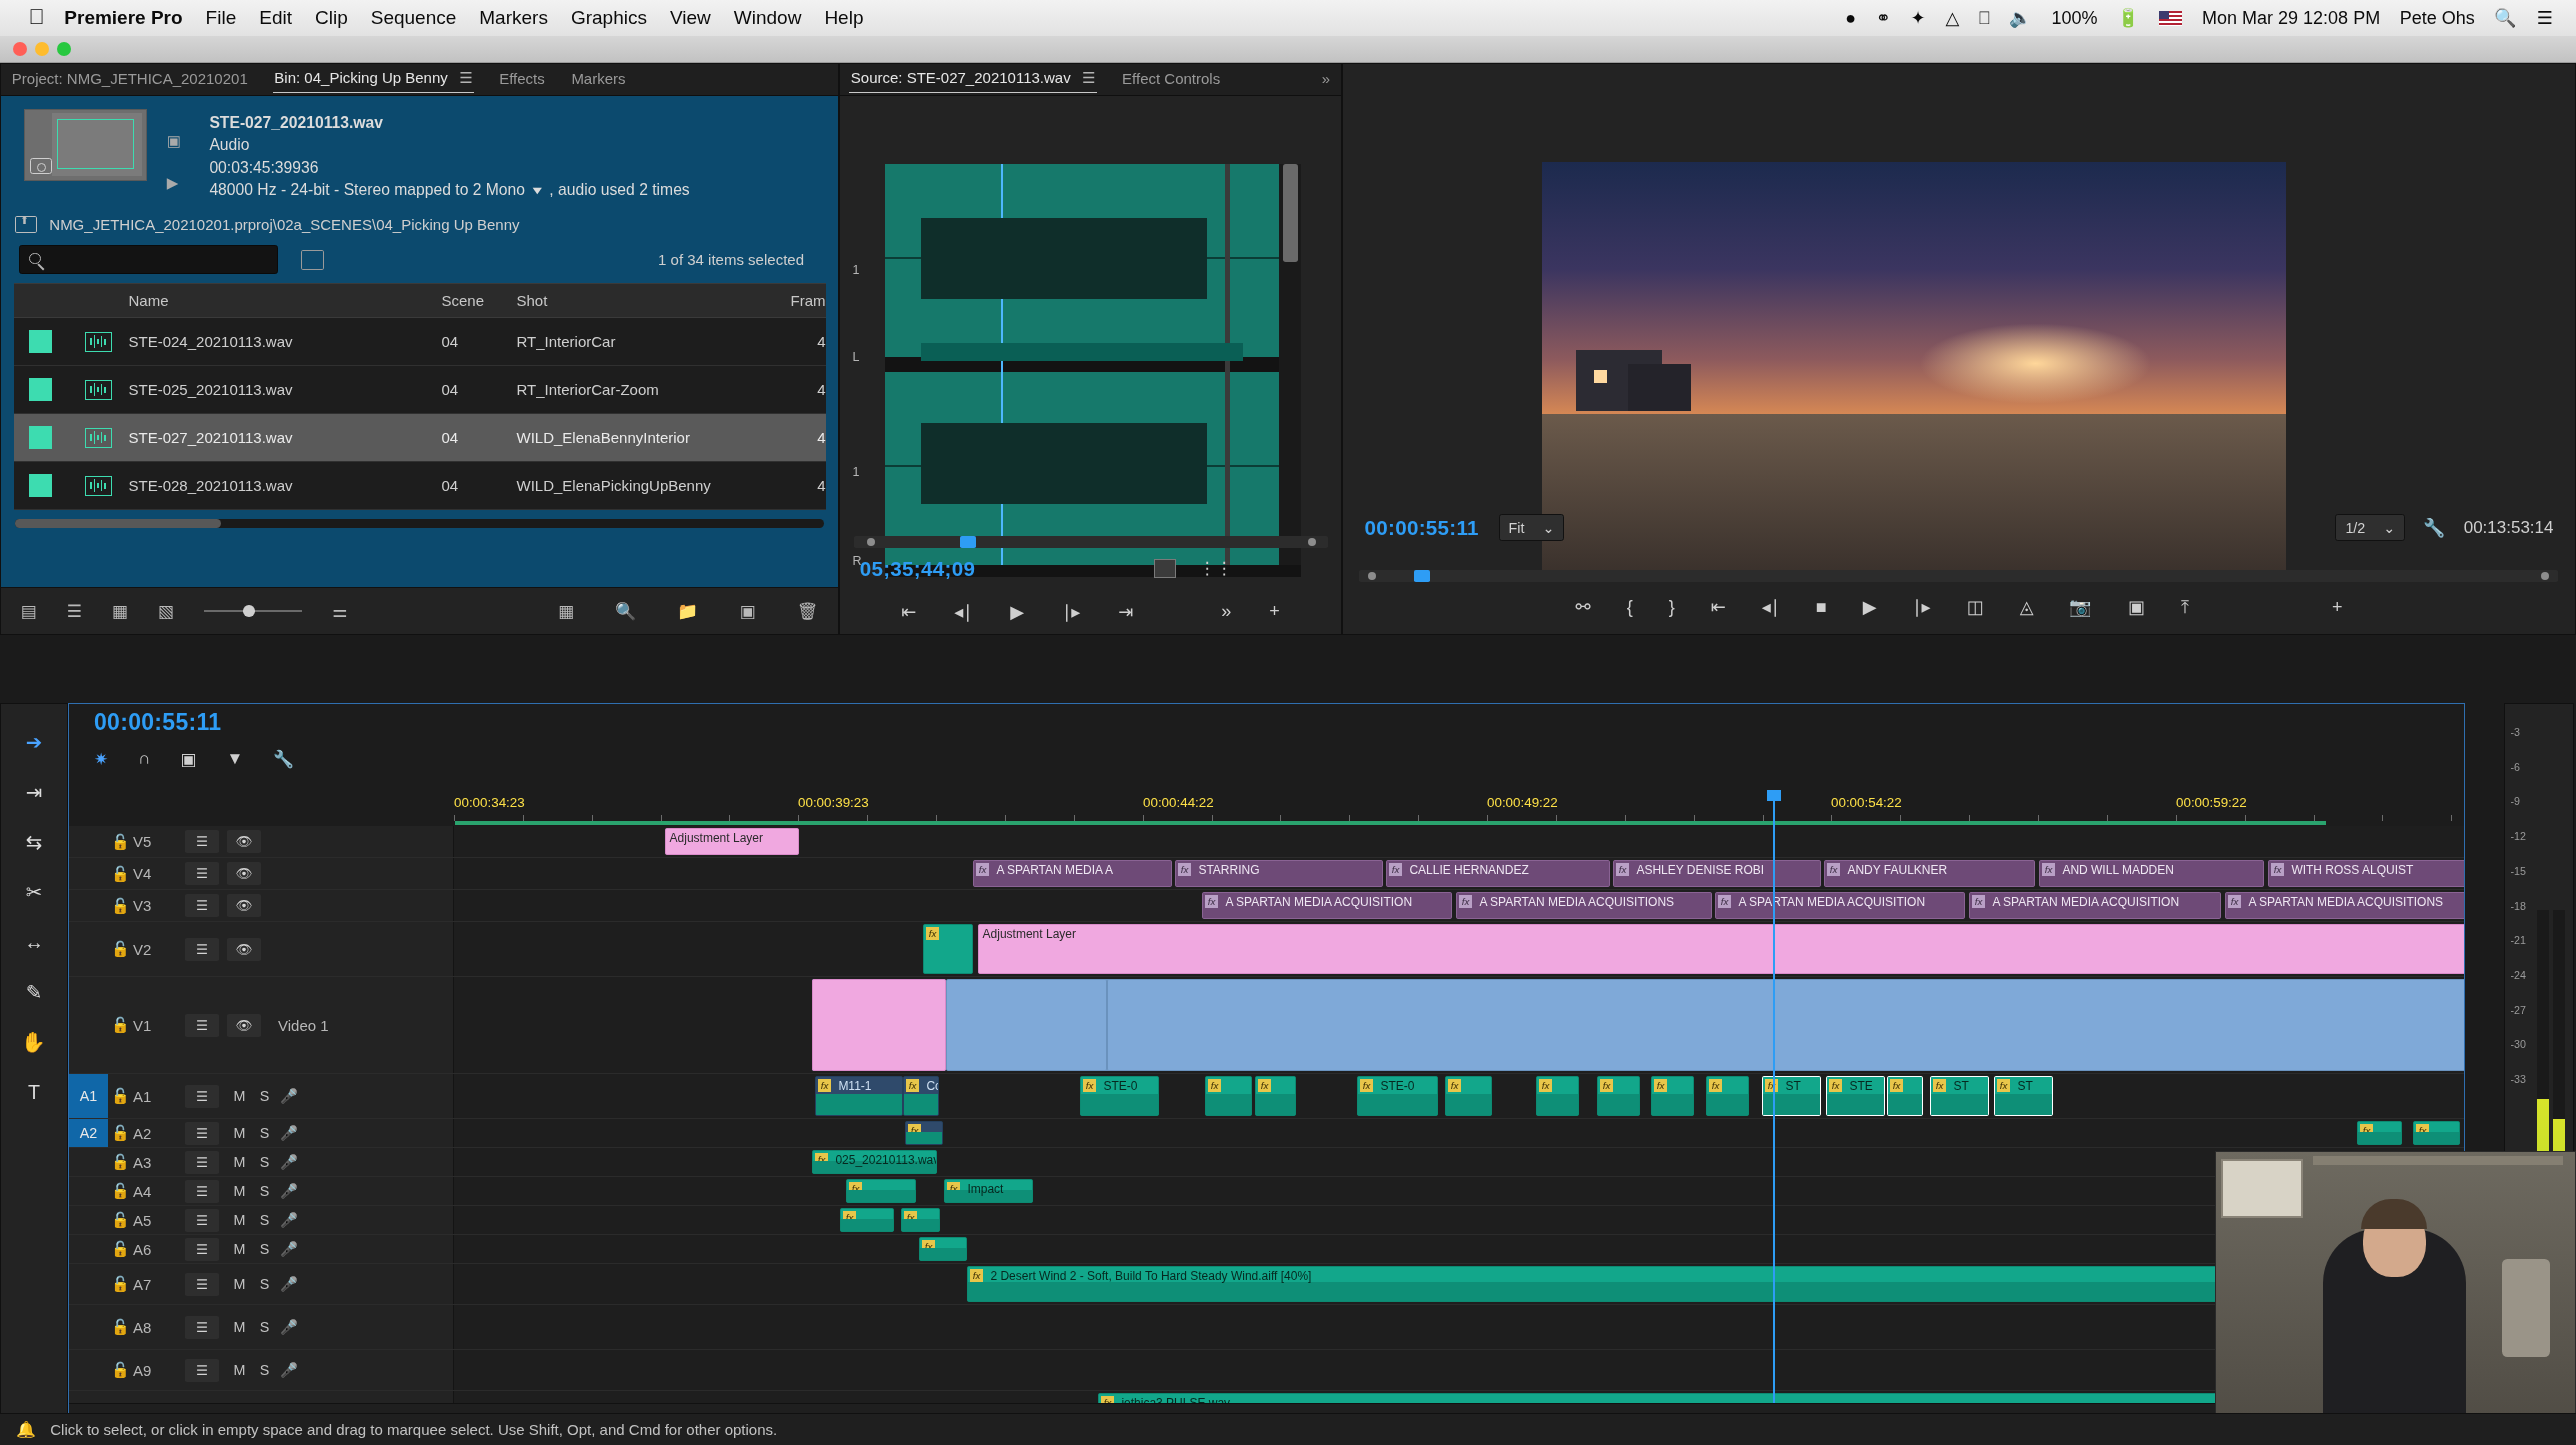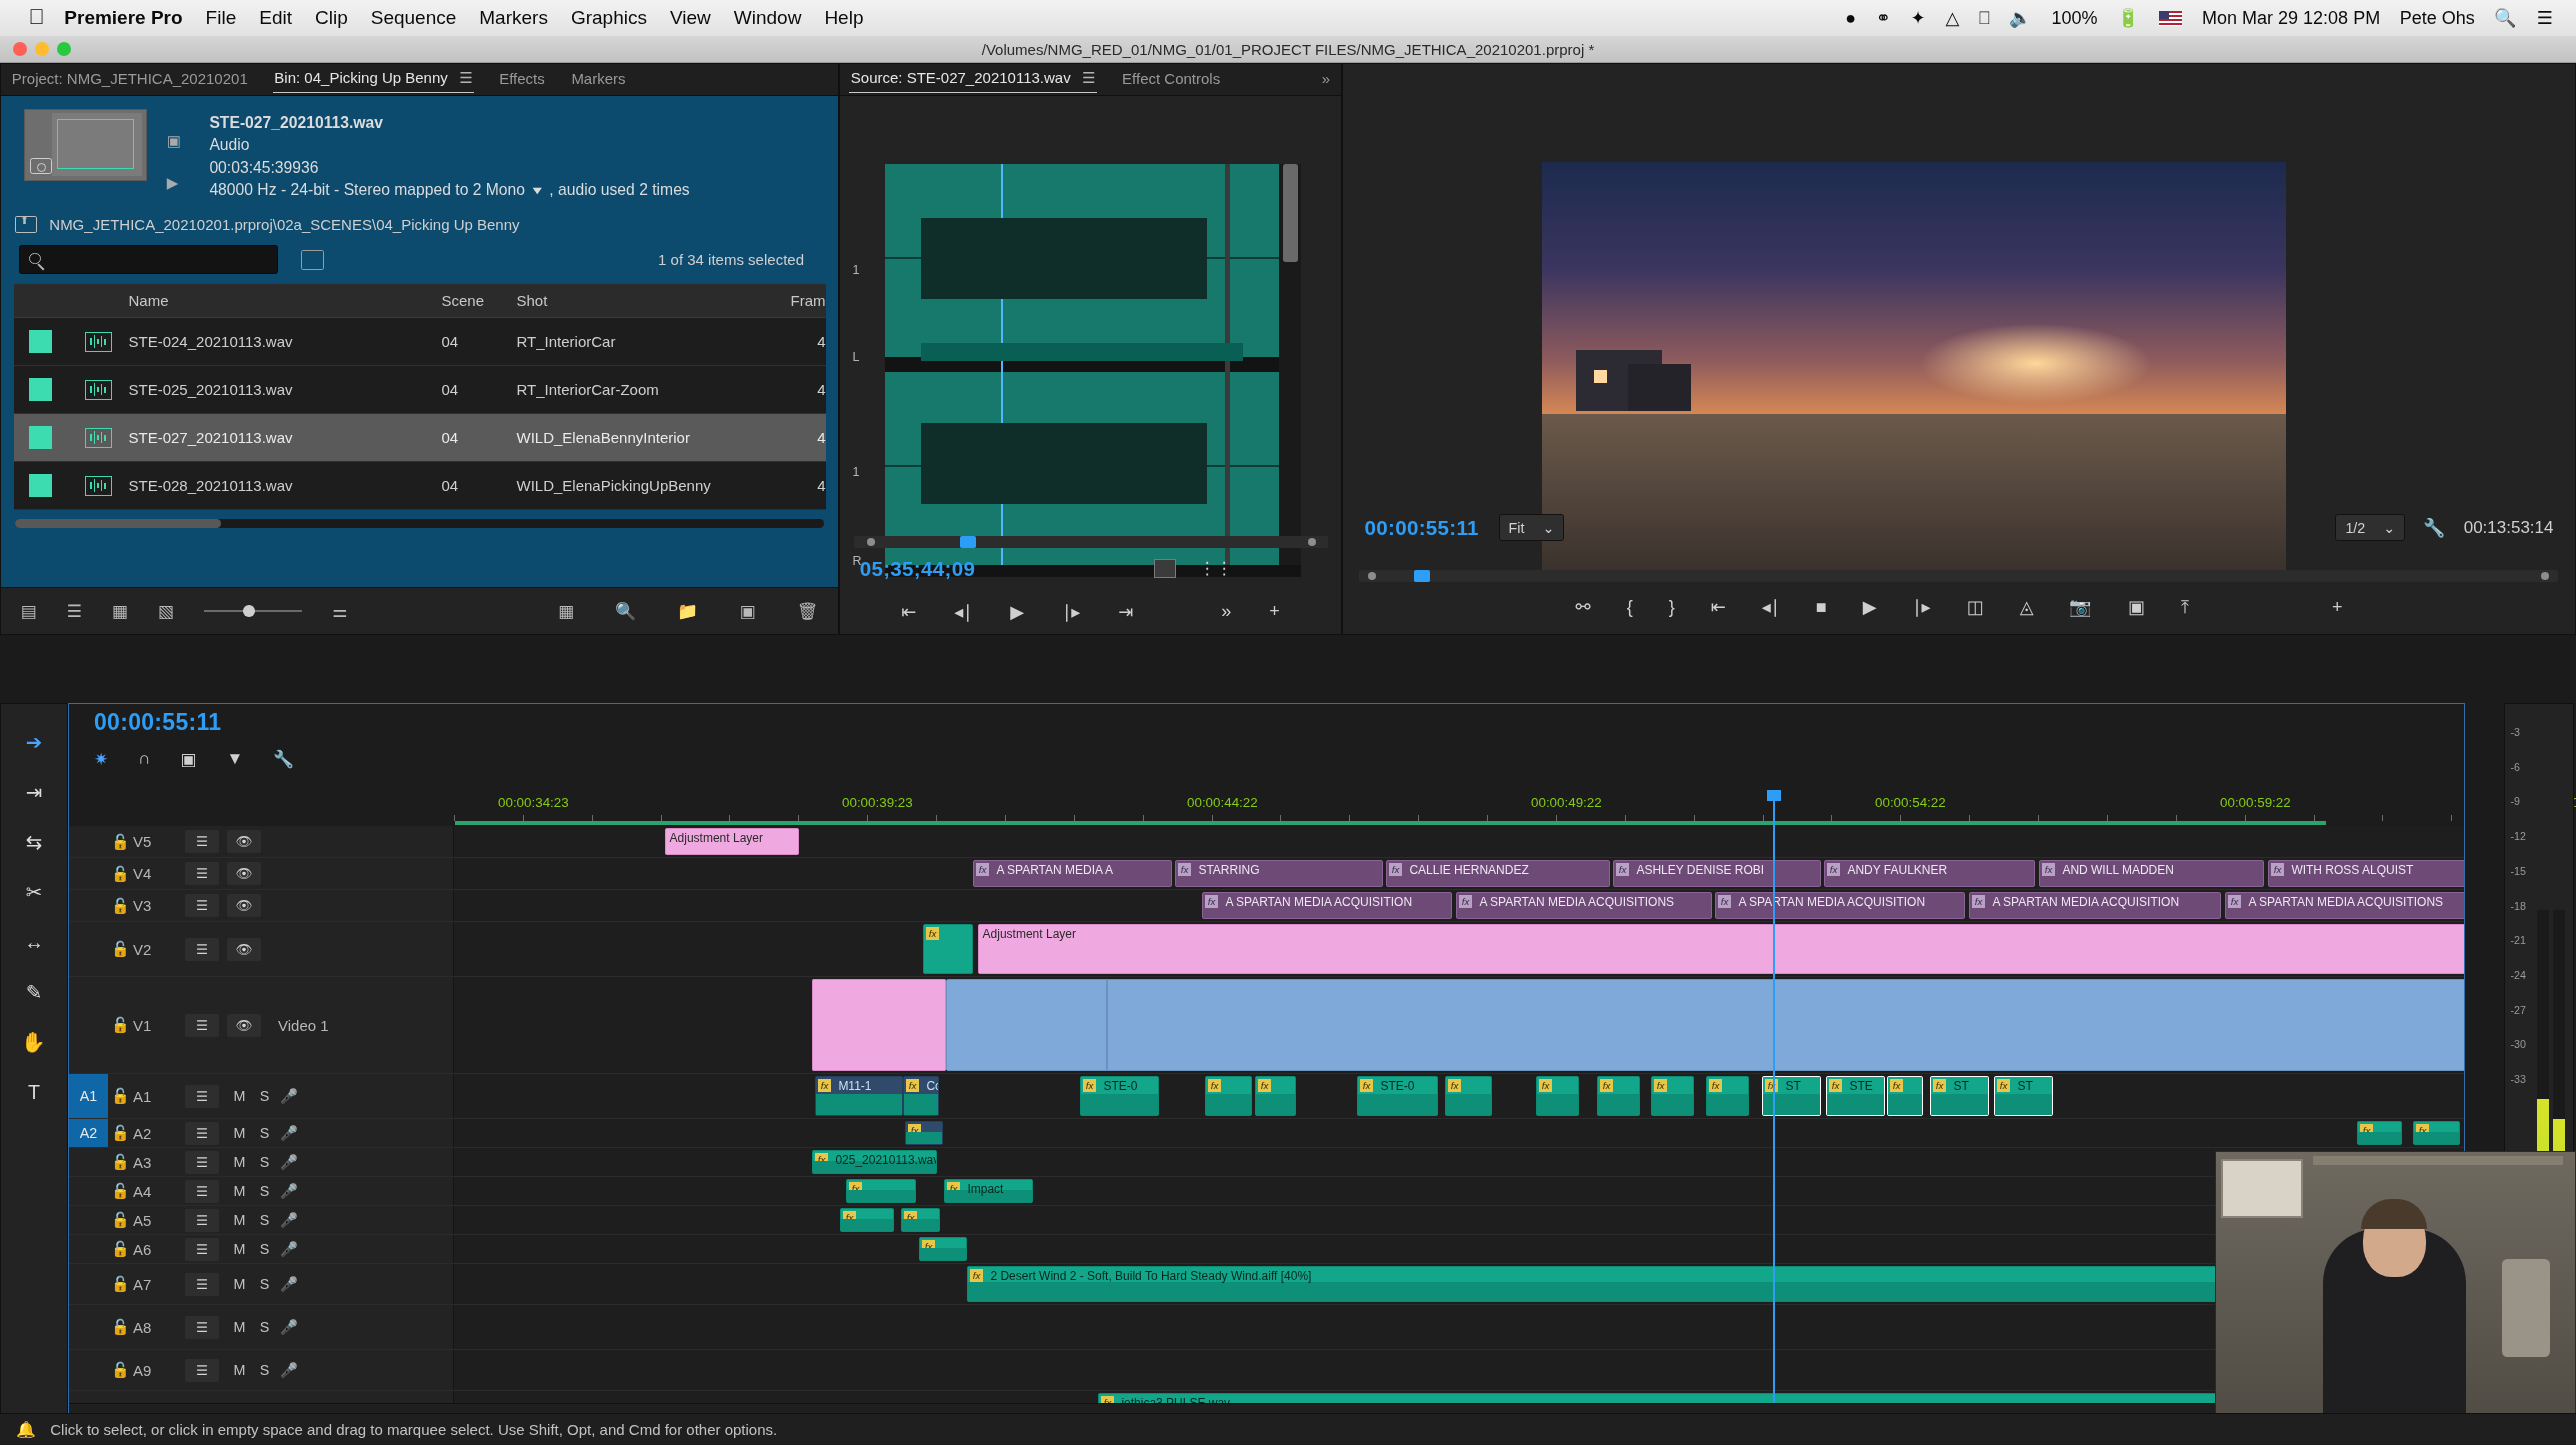--- a/index.html
+++ b/index.html
@@ -136,21 +136,21 @@
 
   
   #timeline { left:68px; top:640px; width:2397px; height:742px; background:#1c1c1c;
     border:1.8px solid #2f6fb0;}
   #tlTabs { height:34px; background:#1f1f1f; display:flex; align-items:center; gap:27px;
     padding:0 10.7px; }
   #tlHead { display:flex; height:55px; }
   #tlTc { width:385px; padding:5.4px 0 0 25px; }
   #tlTools { display:flex; gap:30px; padding:5.4px 0 0 25px; color:#cfcfcf; font-size:17px;}
   #ruler { position:absolute; left:385px; top:89px; right:0; height:27px; background:#1c1c1c; }
-  .rtick { position:absolute; top:1.8px; font-size:13.4px; color:#84cc16;margin-left:44px; }
+  .rtick { position:absolute; top:1.8px; font-size:13.4px; color:#fde047; }
   .rmark { position:absolute; top:21.5px; width:0.9px; height:6.3px; background:#6b6b6b; }
   #greenbar{position:absolute;left:386px;top:117px;width:1871px;height:3.6px;background:#2aa36e;}
 
   #trackArea { position:absolute; left:0; top:122px; right:0; bottom:41px; overflow:hidden;}
   .trk { position:relative; border-bottom:0.9px solid #2b2b2b; background:#1e1e1e; }
   .thead { position:absolute; left:0; top:0; width:385px; height:100%;
     display:flex; align-items:center; background:#232323; border-right:0.9px solid #141414;}
   .thead .lock{ width:25px; text-align:center; color:#cfcfcf; font-size:15px; }
   .thead .tname{ width:52px; color:#b7b7b7; font-size:15px; }
   .thead .btn{ width:34px; height:23px; background:#2e2e2e; color:#d4d4d4; font-size:13.4px;
@@ -251,21 +251,20 @@
     <span class="ic">☰</span>
   </div>
 </div>
 
 <div id="titlebar">
   <div class="lights">
     <i style="background:#ff5f57"></i>
     <i style="background:#febc2e"></i>
     <i style="background:#28c840"></i>
   </div>
-  <div class="tt">/Volumes/NMG_RED_01/NMG_01/01_PROJECT FILES/NMG_JETHICA_20210201.prproj *</div>
 </div>
 
 <div id="app">
 
   <div class="panel" id="projectPanel">
     <div class="ptabs">
       <span class="ptab">Project: NMG_JETHICA_20210201</span>
       <span class="ptab active">
         <span>Bin: 04_Picking Up Benny</span>
         <span class="burger">☰</span>

